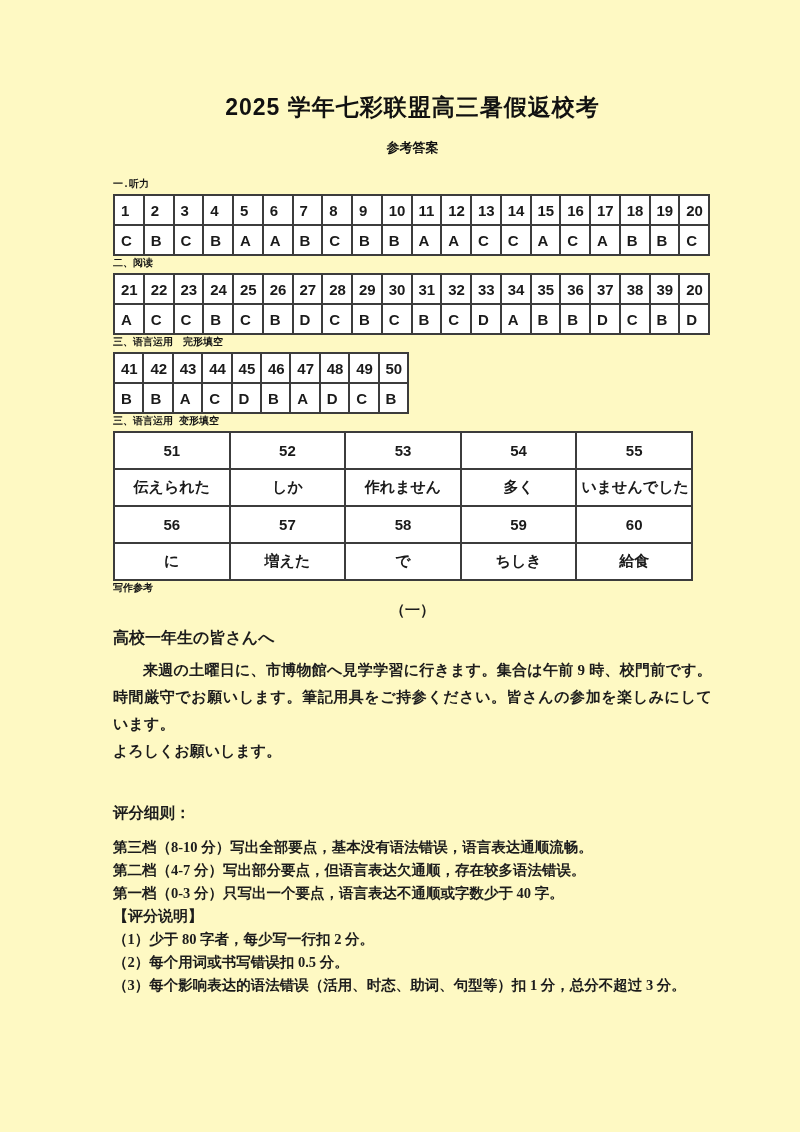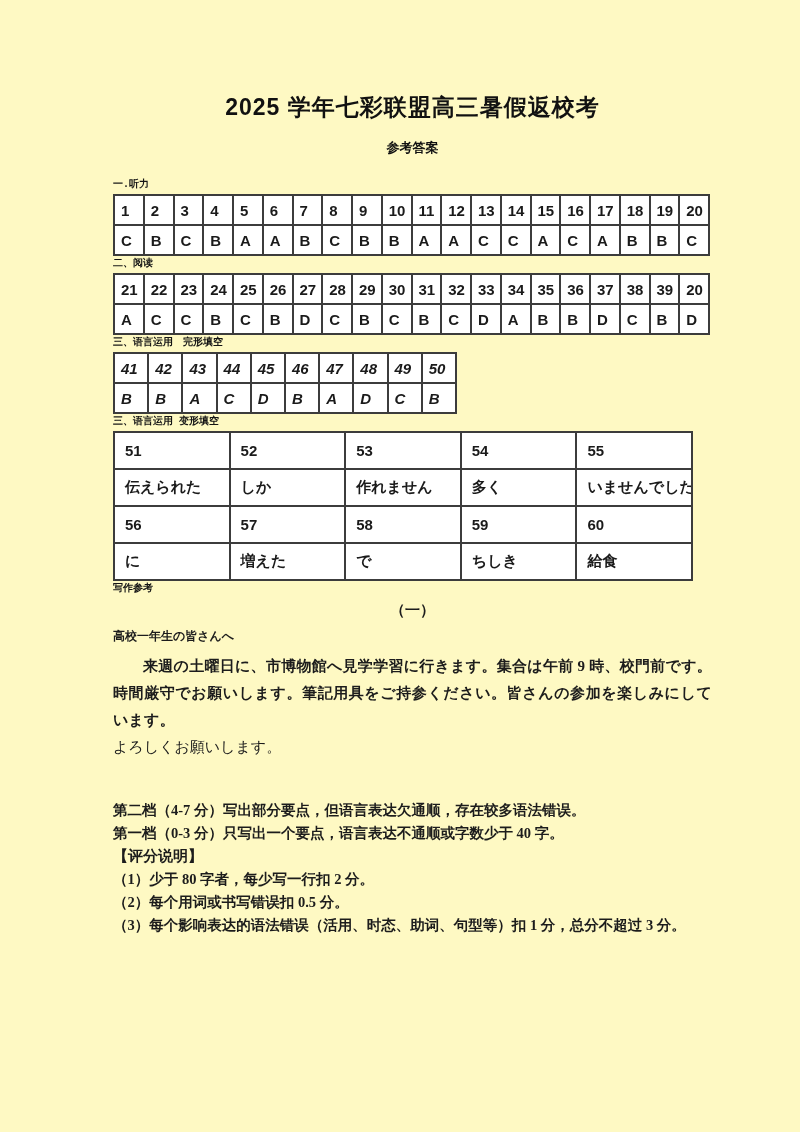--- a/index.html
+++ b/index.html
@@ -52,59 +52,59 @@
   }
   table.answer-table td {
     border: 2px solid #3c3c3c;
     font-size: 15px;
     font-weight: bold;
     color: #1a1a1a;
     white-space: nowrap;
     overflow: hidden;
   }
   table.t20 { width: 597px; }
-  table.t10 { width: 344px; font-style: italic; }
+  table.t10 { width: 296px; }
   table.t20 td, table.t10 td {
     height: 28px;
     text-align: left;
     padding: 0 0 0 6px;
   }
   table.t5 { width: 580px; }
   table.t5 td {
     height: 35px;
-    text-align: left;
-    padding: 0 10px;
+    text-align: center;
+    padding: 0 4px;
   }
 
   .writing-part-label {
     text-align: center;
     font-size: 15px;
     font-weight: 600;
     font-family: "Liberation Serif", "DejaVu Serif", serif;
     margin: 6px 0 8px 0;
   }
   .writing-salutation {
-    font-size: 12px;
+    font-size: 16px;
     font-weight: bold;
     font-family: "Liberation Serif", "DejaVu Serif", serif;
     margin: 0 0 8px 0;
   }
   .writing-paragraph {
     font-size: 15px;
     font-weight: 600;
     font-family: "Liberation Serif", "DejaVu Serif", serif;
     line-height: 27px;
     text-align: justify;
     text-indent: 2em;
     margin: 0;
     letter-spacing: 0.2px;
   }
   .writing-closing {
     font-size: 15px;
-    font-weight: 400;
+    font-weight: 700;
     font-family: "Liberation Serif", "DejaVu Serif", serif;
     line-height: 27px;
     margin: 0;
   }
   .rubric-heading {
     font-size: 15.5px;
     font-weight: bold;
     font-family: "Liberation Serif", "DejaVu Serif", serif;
     margin: 0 0 12px 0;
   }
@@ -306,20 +306,22 @@
 
     <div class="sec gap-m">
       <p class="section-heading">写作参考</p>
       <p class="writing-part-label">（一）</p>
       <p class="writing-salutation">高校一年生の皆さんへ</p>
       <p class="writing-paragraph">来週の土曜日に、市博物館へ見学学習に行きます。集合は午前 9 時、校門前です。時間厳守でお願いします。筆記用具をご持参ください。皆さんの参加を楽しみにしています。</p>
       <p class="writing-closing">よろしくお願いします。</p>
     </div>
 
     <div class="sec" style="margin-top: 38px;">
+      <p class="rubric-heading">评分细则：</p>
+      <p class="rubric-line">第三档（8-10 分）写出全部要点，基本没有语法错误，语言表达通顺流畅。</p>
       <p class="rubric-line">第二档（4-7 分）写出部分要点，但语言表达欠通顺，存在较多语法错误。</p>
       <p class="rubric-line">第一档（0-3 分）只写出一个要点，语言表达不通顺或字数少于 40 字。</p>
       <p class="rubric-notes-heading">【评分说明】</p>
       <p class="rubric-line">（1）少于 80 字者，每少写一行扣 2 分。</p>
       <p class="rubric-line">（2）每个用词或书写错误扣 0.5 分。</p>
       <p class="rubric-line">（3）每个影响表达的语法错误（活用、时态、助词、句型等）扣 1 分，总分不超过 3 分。</p>
     </div>
 
   </div>
 </div>

